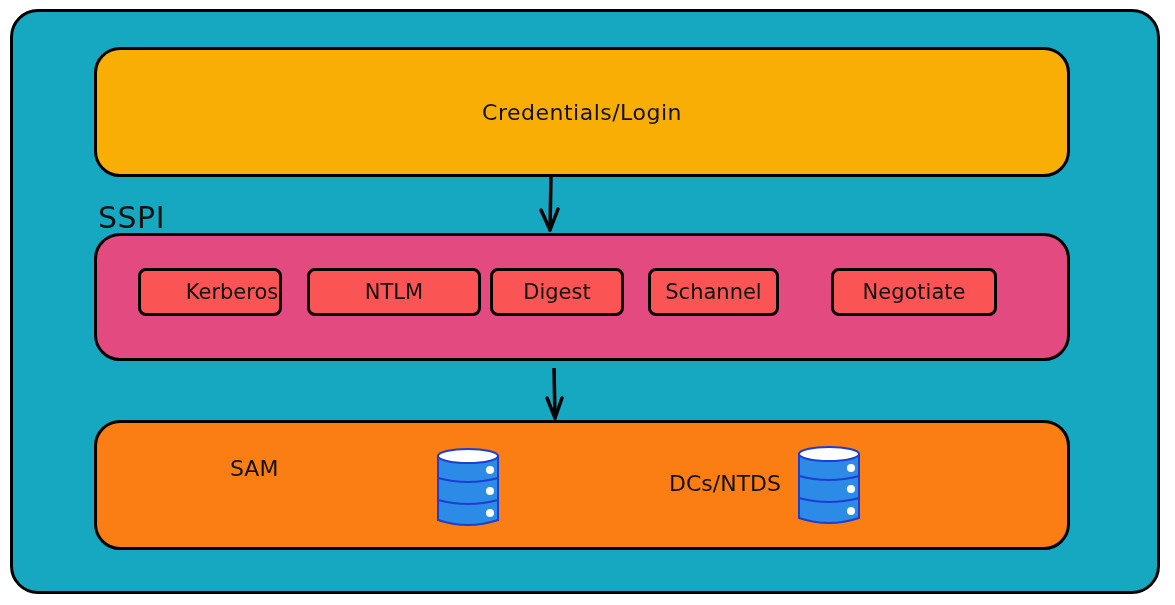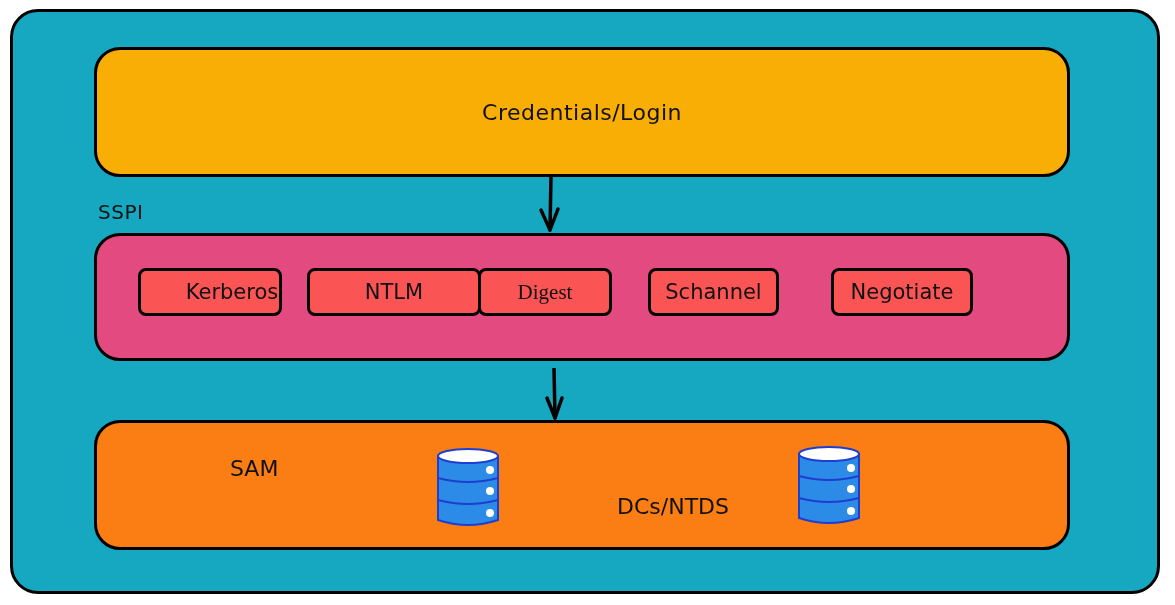--- a/index.html
+++ b/index.html
@@ -6,21 +6,21 @@
   body { width:1175px; height:605px; position:relative; overflow:hidden;
          font-family:"DejaVu Sans", sans-serif; }
   .outer { position:absolute; left:10px; top:9px; width:1150px; height:585px;
            background:#15a8c0; border:3px solid #000; border-radius:28px; box-sizing:border-box; }
   .band { position:absolute; border:3px solid #000; border-radius:26px; box-sizing:border-box; }
   .login { left:94px; top:47px; width:976px; height:130px; background:#f9ae06; }
   .sspi { left:94px; top:233px; width:976px; height:128px; background:#e34a80; }
   .storage { left:94px; top:420px; width:976px; height:130px; background:#fb7e14; }
   .label { position:absolute; color:#111; font-size:22px; letter-spacing:0.5px; }
   .login-title { left:0; right:0; top:50px; text-align:center; }
-  .sspi-title { left:98px; top:200px; font-size:20px; }
+  .sspi-title { left:98px; top:200px; font-size:30px; }
   .pkg { position:absolute; top:268px; height:48px; background:#fb5455; border:3px solid #000;
          border-radius:8px; box-sizing:border-box; display:flex; align-items:center; justify-content:center;
          font-size:21px; color:#111; }
   .arrow { position:absolute; width:24px; }
   .db { position:absolute; }
   .st-label { position:absolute; font-size:22px; color:#111; line-height:34px; }
 </style>
 </head>
 <body>
 
@@ -33,27 +33,27 @@
 <div class="label sspi-title">SSPI</div>
 
 <div class="band sspi"></div>
 
 <div class="pkg" style="left:138px;width:144px;padding-left:44px;">
     <span>Kerberos</span>
   </div>
 <div class="pkg" style="left:307px;width:174px;">
     <span>NTLM</span>
   </div>
-<div class="pkg" style="left:478px;width:134px;font-family:Liberation Serif, serif;">
+<div class="pkg" style="left:490px;width:134px;">
     <span>Digest</span>
   </div>
 <div class="pkg" style="left:648px;width:131px;">
     <span>Schannel</span>
   </div>
-<div class="pkg" style="left:831px;width:142px;">
+<div class="pkg" style="left:831px;width:166px;">
     <span>Negotiate</span>
   </div>
 
 <svg class="arrow" style="left:538px;top:176px;height:58px;" viewBox="0 0 24 58">
   <path d="M13 0 L12 54" stroke="#000" stroke-width="3.5" fill="none" stroke-linecap="round"></path>
   <path d="M3 34 L12 54 L20 33" stroke="#000" stroke-width="3.5" fill="none" stroke-linecap="round" stroke-linejoin="round"></path>
 </svg>
 
 <svg class="arrow" style="left:542px;top:368px;height:54px;" viewBox="0 0 24 54">
   <path d="M12 0 L13 50" stroke="#000" stroke-width="3.5" fill="none" stroke-linecap="round"></path>
@@ -69,21 +69,21 @@
 <svg class="db" style="left:434px;top:446px;" width="68" height="82" viewBox="0 0 68 82">
   <path d="M4 10 L4 74 Q34 84 64 74 L64 10 Z" fill="#2b8be6" stroke="#1e3ed0" stroke-width="2"></path>
   <ellipse cx="34" cy="10" rx="30" ry="7" fill="#ffffff" stroke="#1e3ed0" stroke-width="2"></ellipse>
   <path d="M4 32 Q34 40 64 32" fill="none" stroke="#1e3ed0" stroke-width="2"></path>
   <path d="M4 54 Q34 62 64 54" fill="none" stroke="#1e3ed0" stroke-width="2"></path>
   <circle cx="56" cy="24" r="4" fill="#fff"></circle>
   <circle cx="56" cy="45" r="4" fill="#fff"></circle>
   <circle cx="56" cy="67" r="4" fill="#fff"></circle>
 </svg>
 
-<div class="st-label" style="left:617px;top:467px;margin-top:23px;">
+<div class="st-label" style="left:669px;top:467px;">
   <div>DCs/NTDS</div>
 </div>
 
 <svg class="db" style="left:795px;top:444px;" width="68" height="82" viewBox="0 0 68 82">
   <path d="M4 10 L4 74 Q34 84 64 74 L64 10 Z" fill="#2b8be6" stroke="#1e3ed0" stroke-width="2"></path>
   <ellipse cx="34" cy="10" rx="30" ry="7" fill="#ffffff" stroke="#1e3ed0" stroke-width="2"></ellipse>
   <path d="M4 32 Q34 40 64 32" fill="none" stroke="#1e3ed0" stroke-width="2"></path>
   <path d="M4 54 Q34 62 64 54" fill="none" stroke="#1e3ed0" stroke-width="2"></path>
   <circle cx="56" cy="24" r="4" fill="#fff"></circle>
   <circle cx="56" cy="45" r="4" fill="#fff"></circle>

